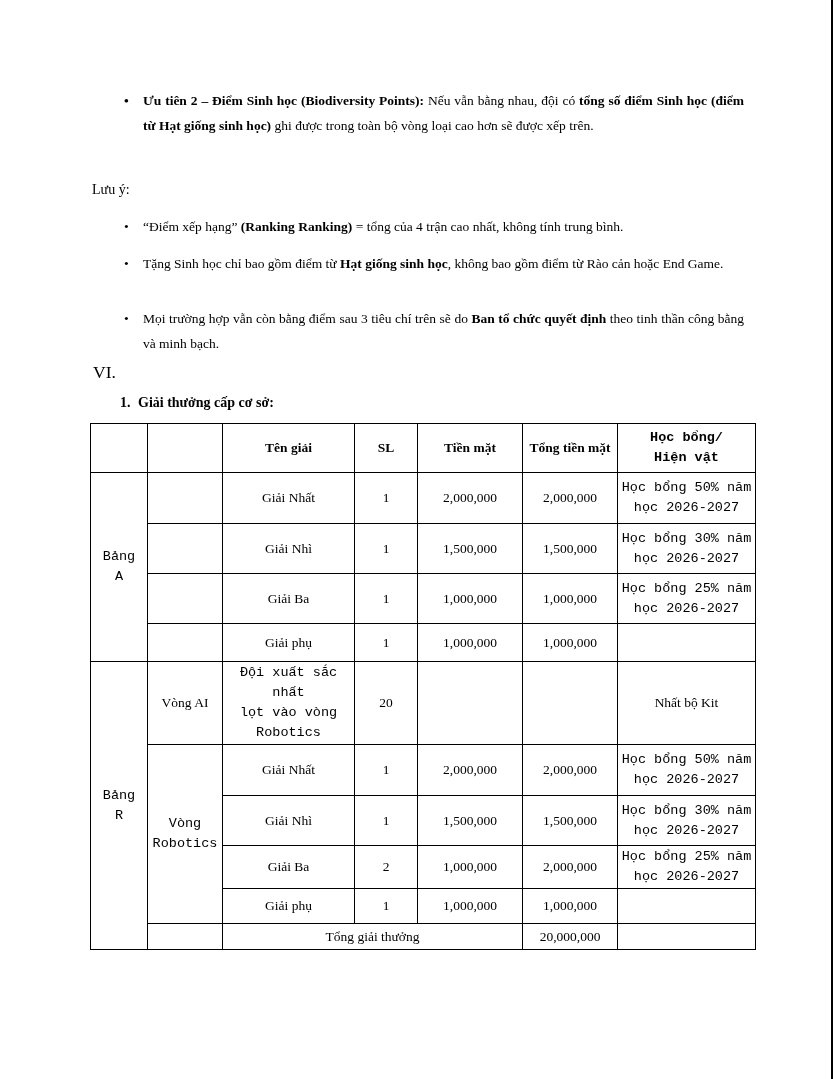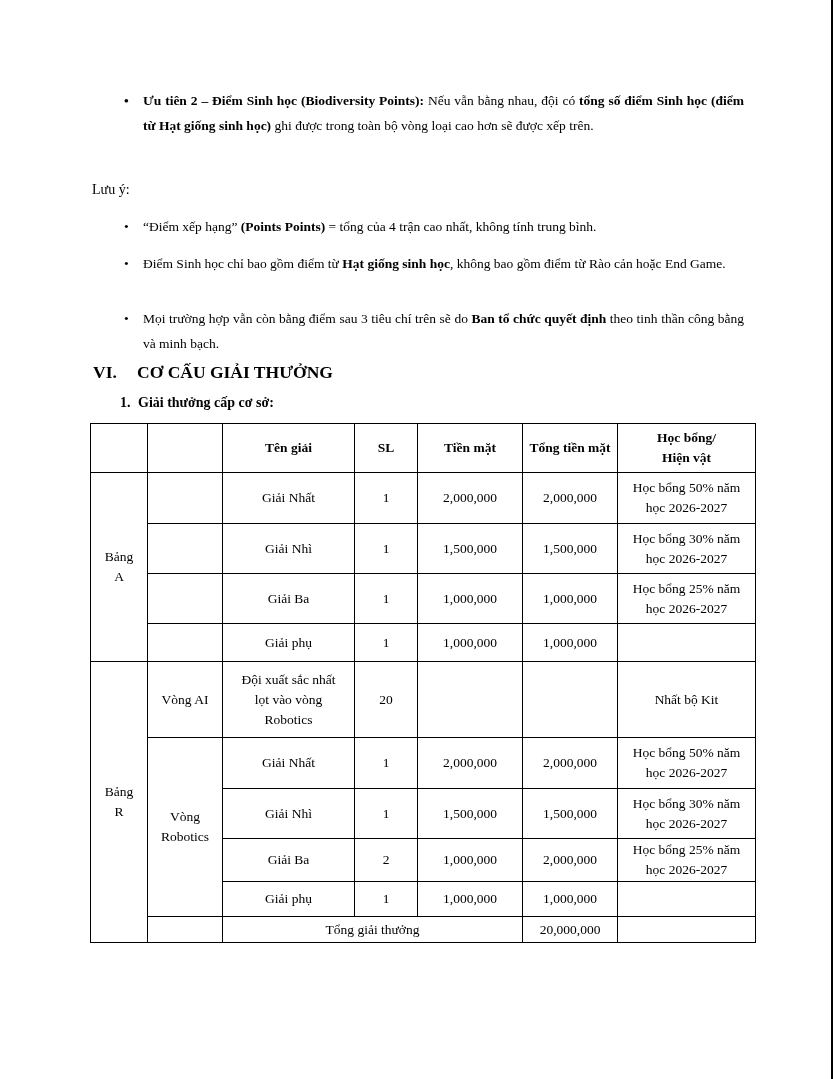--- a/index.html
+++ b/index.html
@@ -27,21 +27,21 @@
     position:absolute; left:2px; top:0;
     font-size:13.5px; line-height:25px;
   }
   .notes-label {
     position:absolute; left:92px;
     font-size:14px; font-weight:normal; line-height:20px;
   }
   .section-heading {
     position:absolute; left:93px;
     display:flex; align-items:flex-start;
-    font-size:17.5px; font-weight:bold; line-height:24px;
+    font-size:17.5px; font-weight:normal; line-height:24px;
   }
   .section-heading .sec-num { width:44px; }
   .subsection-heading {
     position:absolute; left:120px;
     display:flex; align-items:baseline;
     font-size:14px; font-weight:bold; line-height:20px;
   }
   .subsection-heading .sub-num { width:18px; }
   table.prize {
     position:absolute; left:90px; top:423px;
@@ -52,57 +52,56 @@
   }
   table.prize td, table.prize th {
     border:1px solid #000;
     vertical-align:middle;
     text-align:center;
     padding:1px 2px;
     font-weight:normal;
     overflow:hidden;
   }
   table.prize th { font-weight:bold; }
-  .ml { white-space:pre-line; }
+  .ml { white-space:pre-line;font-family:Liberation Mono, monospace; }
   td.name-cell { text-align:left; padding-left:4px; }
   td.right-num { text-align:right; padding-right:6px; }
   .bold-cell { font-weight:bold; }
 </style>
 </head>
 <body>
 
 <div class="doc">
 
   <div class="edge-strip"></div>
 
   <div class="bullet-item" style="top:88px;">
     <span class="bullet-marker b">•</span>
     <span class="b">Ưu tiên 2 – Điểm Sinh học (Biodiversity Points): </span><span>Nếu vẫn bằng nhau, đội có </span><span class="b">tổng số điểm Sinh học (điểm từ Hạt giống sinh học)</span><span> ghi được trong toàn bộ vòng loại cao hơn sẽ được xếp trên.</span>
   </div>
 
   <div class="notes-label" style="top:180px;">Lưu ý:</div>
 
   <div class="bullet-item" style="top:214px;">
     <span class="bullet-marker">•</span>
-    <span>“Điểm xếp hạng” </span><span class="b">(Points Points)</span><span> = tổng của 4 trận cao nhất, không tính trung bình.</span>
+    <span>“Điểm xếp hạng” </span><span class="b">(Ranking Ranking)</span><span> = tổng của 4 trận cao nhất, không tính trung bình.</span>
   </div>
 
   <div class="bullet-item" style="top:251px;">
     <span class="bullet-marker">•</span>
-    <span>Điểm Sinh học chỉ bao gồm điểm từ </span><span class="b">Hạt giống sinh học</span><span>, không bao gồm điểm từ Rào cản hoặc End Game.</span>
+    <span>Tặng Sinh học chỉ bao gồm điểm từ </span><span class="b">Hạt giống sinh học</span><span>, không bao gồm điểm từ Rào cản hoặc End Game.</span>
   </div>
 
   <div class="bullet-item" style="top:306px;">
     <span class="bullet-marker">•</span>
     <span>Mọi trường hợp vẫn còn bằng điểm sau 3 tiêu chí trên sẽ do </span><span class="b">Ban tổ chức quyết định</span><span> theo tinh thần công bằng và minh bạch.</span>
   </div>
 
   <div class="section-heading" style="top:360px;">
     <span class="sec-num">VI.</span>
-    <span>CƠ CẤU GIẢI THƯỞNG</span>
   </div>
 
   <div class="subsection-heading" style="top:393px;">
     <span class="sub-num">1.</span>
     <span>Giải thưởng cấp cơ sở:</span>
   </div>
 
   <table class="prize">
     <colgroup>
       <col style="width:57px">

